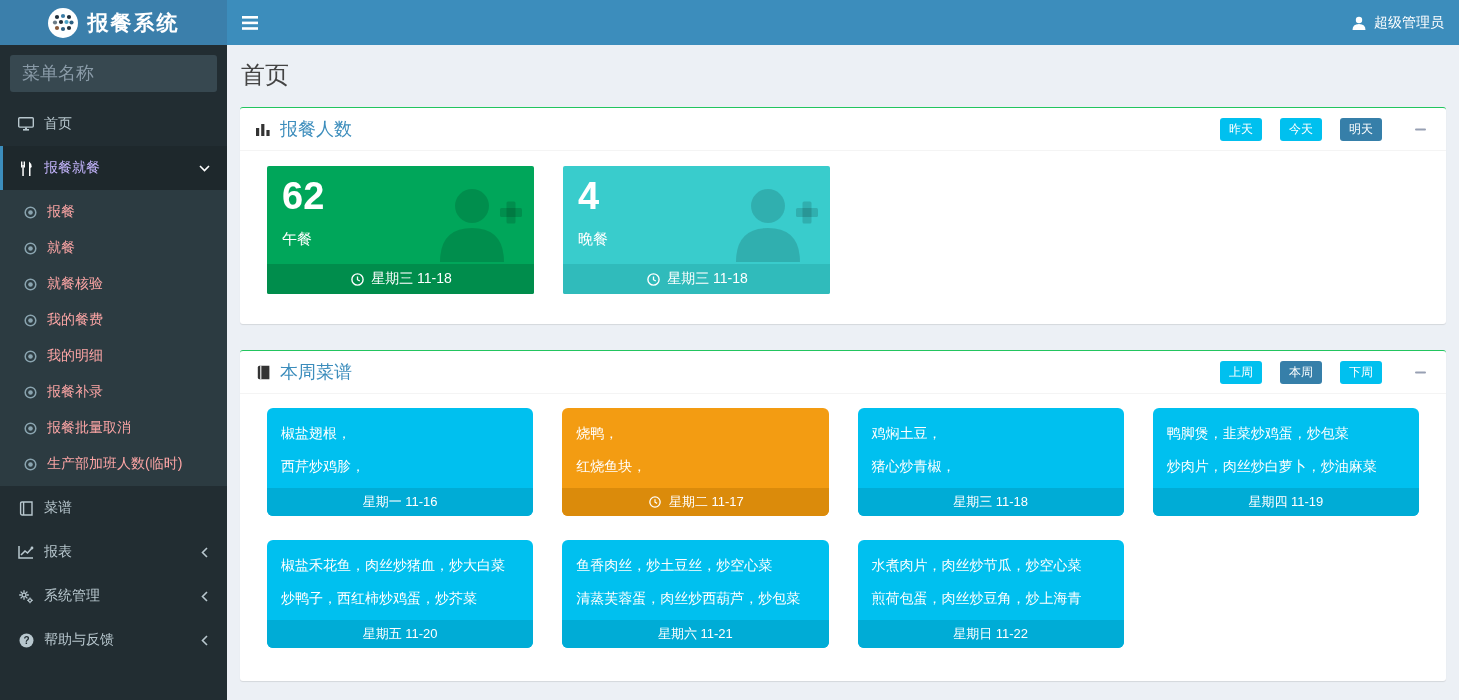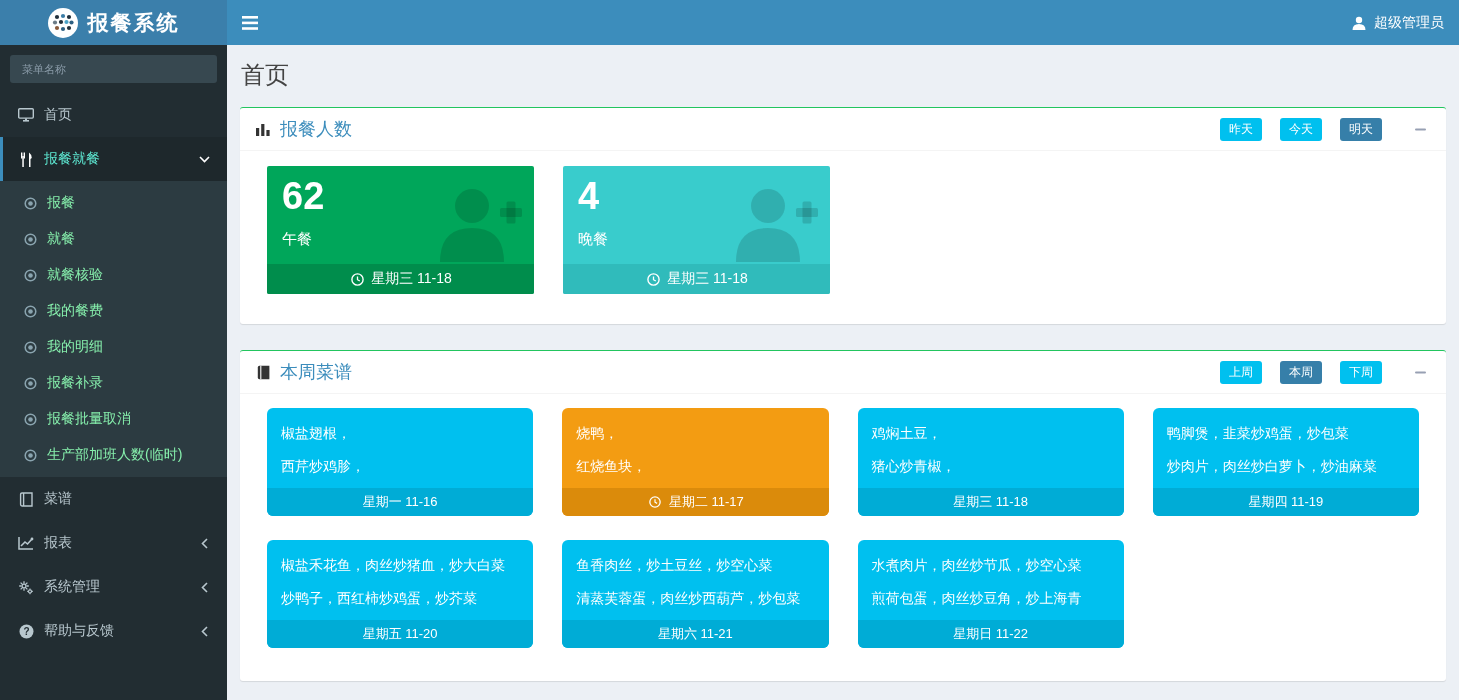--- a/index.html
+++ b/index.html
@@ -12,29 +12,29 @@
   .topbar { grid-column:1 / 3; display:flex; height:45px; }
   .logo { width:227px; min-width:227px; background:#3b7fab; display:flex; align-items:center; justify-content:center; gap:10px; cursor:pointer; }
   .logo-text { color:#fff; font-size:21px; font-weight:bold; font-family:"Liberation Serif","DejaVu Serif",serif; letter-spacing:2px; }
   .navstrip { flex:1; background:#3c8dbc; display:flex; align-items:center; justify-content:space-between; }
   .hamburger { width:46px; height:45px; display:flex; align-items:center; justify-content:center; cursor:pointer; }
   .user-menu { display:flex; align-items:center; gap:7px; color:#fff; font-size:14px; padding:0 15px; height:45px; cursor:pointer; }
 
   
   .sidebar { background:#222d32; overflow:hidden; }
   .side-search { margin:10px; display:flex; background:#374850; border-radius:3px; overflow:hidden; }
-  .side-search input { flex:1; background:transparent; border:none; outline:none; color:#fdba74; font-size:11px; padding:8px 12px; }
+  .side-search input { flex:1; background:transparent; border:none; outline:none; color:#fdba74; font-size:18px; padding:8px 12px; }
   .side-search input::placeholder { color:#8a9ba8; }
   .side-search button { background:transparent; border:none; padding:0 12px; cursor:pointer; }
 
   .nav-item { display:flex; align-items:center; gap:10px; padding:13px 15px; color:#b8c7ce; font-size:14px; cursor:pointer; border-left:3px solid transparent; }
   .nav-item .grow { flex:1; }
-  .nav-item.active { background:#1e282c; color:#5eead4; border-left-color:#3c8dbc; }
+  .nav-item.active { background:#1e282c; color:#c4b5fd; border-left-color:#3c8dbc; }
   .submenu { background:#2c3b41; padding:4px 0; }
-  .sub-item { display:flex; align-items:center; gap:9px; padding:9px 15px 9px 22px; color:#86efac; font-size:14px; cursor:pointer; }
+  .sub-item { display:flex; align-items:center; gap:9px; padding:9px 15px 9px 22px; color:#fca5a5; font-size:14px; cursor:pointer; }
   .icon16 { width:16px; height:16px; flex:0 0 16px; display:inline-flex; align-items:center; justify-content:center; }
 
   
   .content { background:#ecf0f5; overflow:hidden; }
   .page-title { font-size:24px; font-weight:500; color:#444; padding:14px 13px 16px 14px; }
 
   .box { background:#fff; border-top:1px solid #22c55e; border-radius:3px; box-shadow:0 1px 1px rgba(0,0,0,0.1); margin:0 13px 26px 13px; }
   .box-header { display:flex; align-items:center; padding:9px 15px; border-bottom:1px solid #f4f4f4; }
   .box-title { font-size:18px; color:#3c8dbc; margin-left:9px; flex:1; }
   .btn-group { display:flex; gap:18px; align-items:center; }

